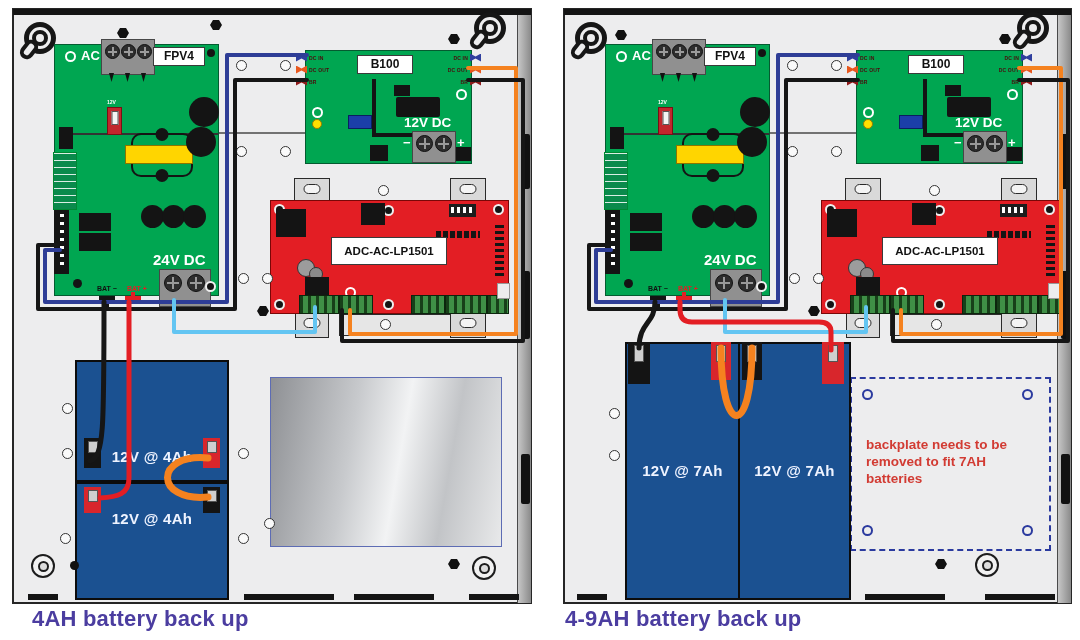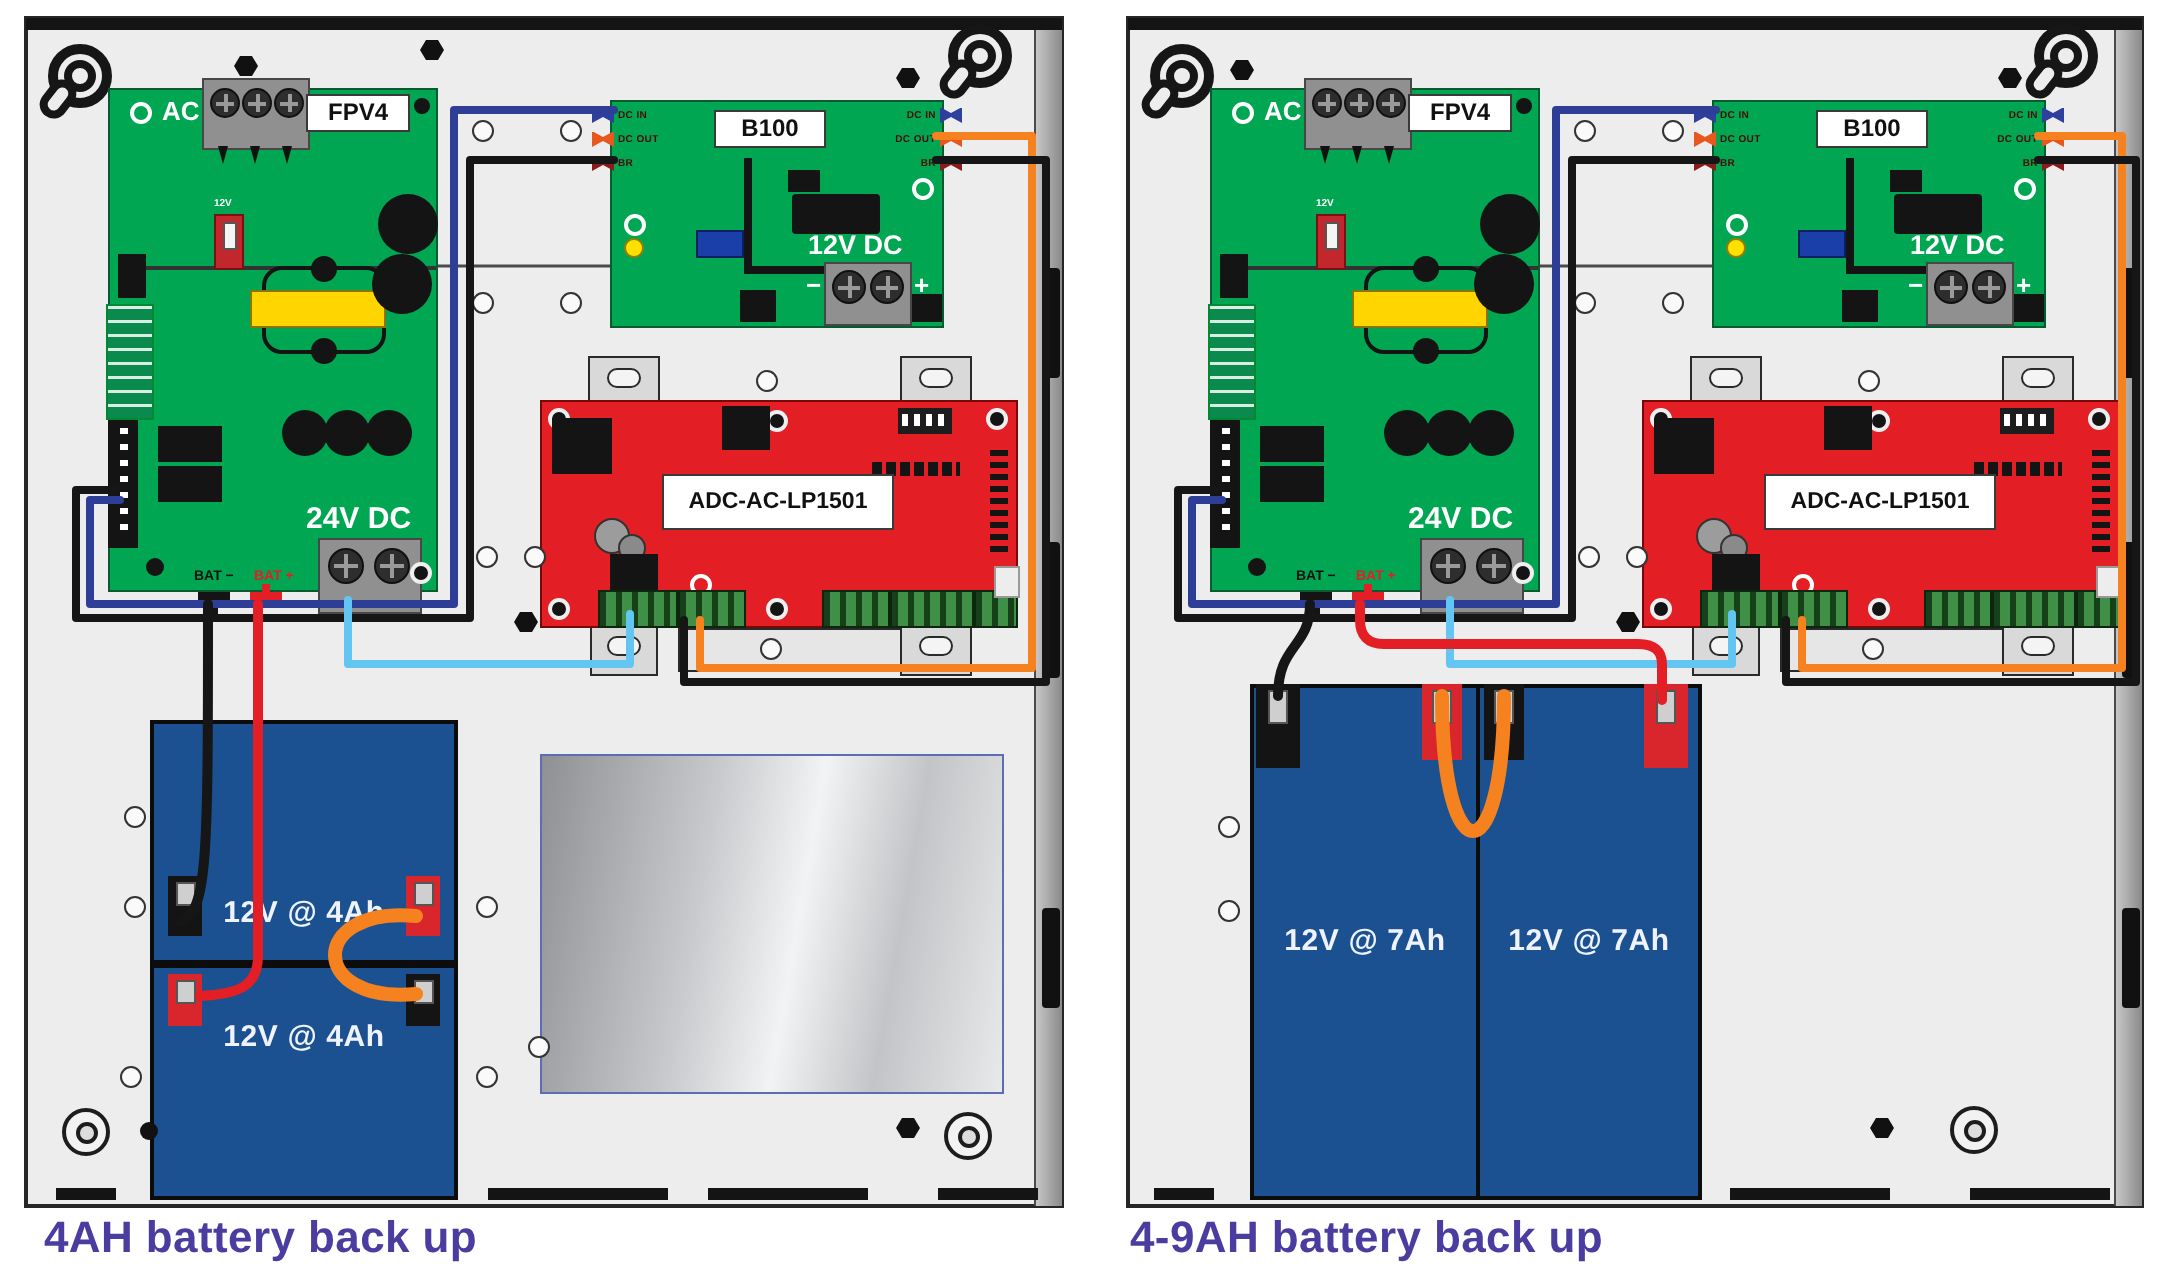--- a/index.html
+++ b/index.html
@@ -276,20 +276,30 @@
   </svg>
 
   <div class="keyhole" style="left:10px;top:12px"></div>
   <div class="keyhole" style="left:452px;top:2px"></div>
   <div class="sidewall">
     <i class="wallblob" style="top:125px;height:55px"></i>
     <i class="wallblob" style="top:262px;height:68px"></i>
     <i class="wallblob" style="top:445px;height:50px"></i>
   </div>
 
+  <div class="dashedbox" style="left:285px;top:367px;width:197px;height:170px">
+    <i class="bluedot" style="left:10px;top:10px"></i>
+    <i class="bluedot" style="left:170px;top:10px"></i>
+    <i class="bluedot" style="left:10px;top:146px"></i>
+    <i class="bluedot" style="left:170px;top:146px"></i>
+    <div class="notetext">
+      <div>backplate needs to be</div>
+      <div>removed to fit 7AH batteries</div>
+    </div>
+  </div>
 
   <div class="brk" style="left:280px;top:168px;width:34px;height:24px"></div>
   <div class="brk" style="left:436px;top:168px;width:34px;height:24px"></div>
   <div class="brk" style="left:281px;top:302px;width:32px;height:24px"></div>
   <div class="strip" style="left:325px;top:304px;width:142px;height:20px"></div>
   <div class="brk" style="left:436px;top:302px;width:34px;height:24px"></div>
 
   <div class="board psu" style="left:40px;top:34px;width:163px;height:250px">
     <div class="thinline" style="left:14px;top:88px;width:149px"></div>
     <i class="ledring" style="left:10px;top:6px"></i>
@@ -436,14 +446,14 @@
     <path class="w blk" d="M293,70 H221 V299 H24 V235 h19"></path>
     <path class="w org" d="M454,58 H496 V324 H336 V300"></path>
     <path class="w blk" d="M454,70 H503 V331 H328 V300"></path>
     <path class="w lbl" d="M160,290 V322 H301 V297"></path>
     <path class="w batb" d="M90,292 C90,314 74,312 74,338"></path>
     <path class="w batr" d="M115,292 V300 Q115,312 127,312 H254 Q266,312 266,322 V340"></path>
     <path class="w oj" d="M156,338 C156,428 187,428 187,338"></path>
   </svg>
 </div>
 
-<div class="caption" style="left:22px">4AH battery back up</div>
+<div class="caption" style="left:32px">4AH battery back up</div>
 <div class="caption" style="left:565px">4-9AH battery back up</div>
 
 </body></html>

